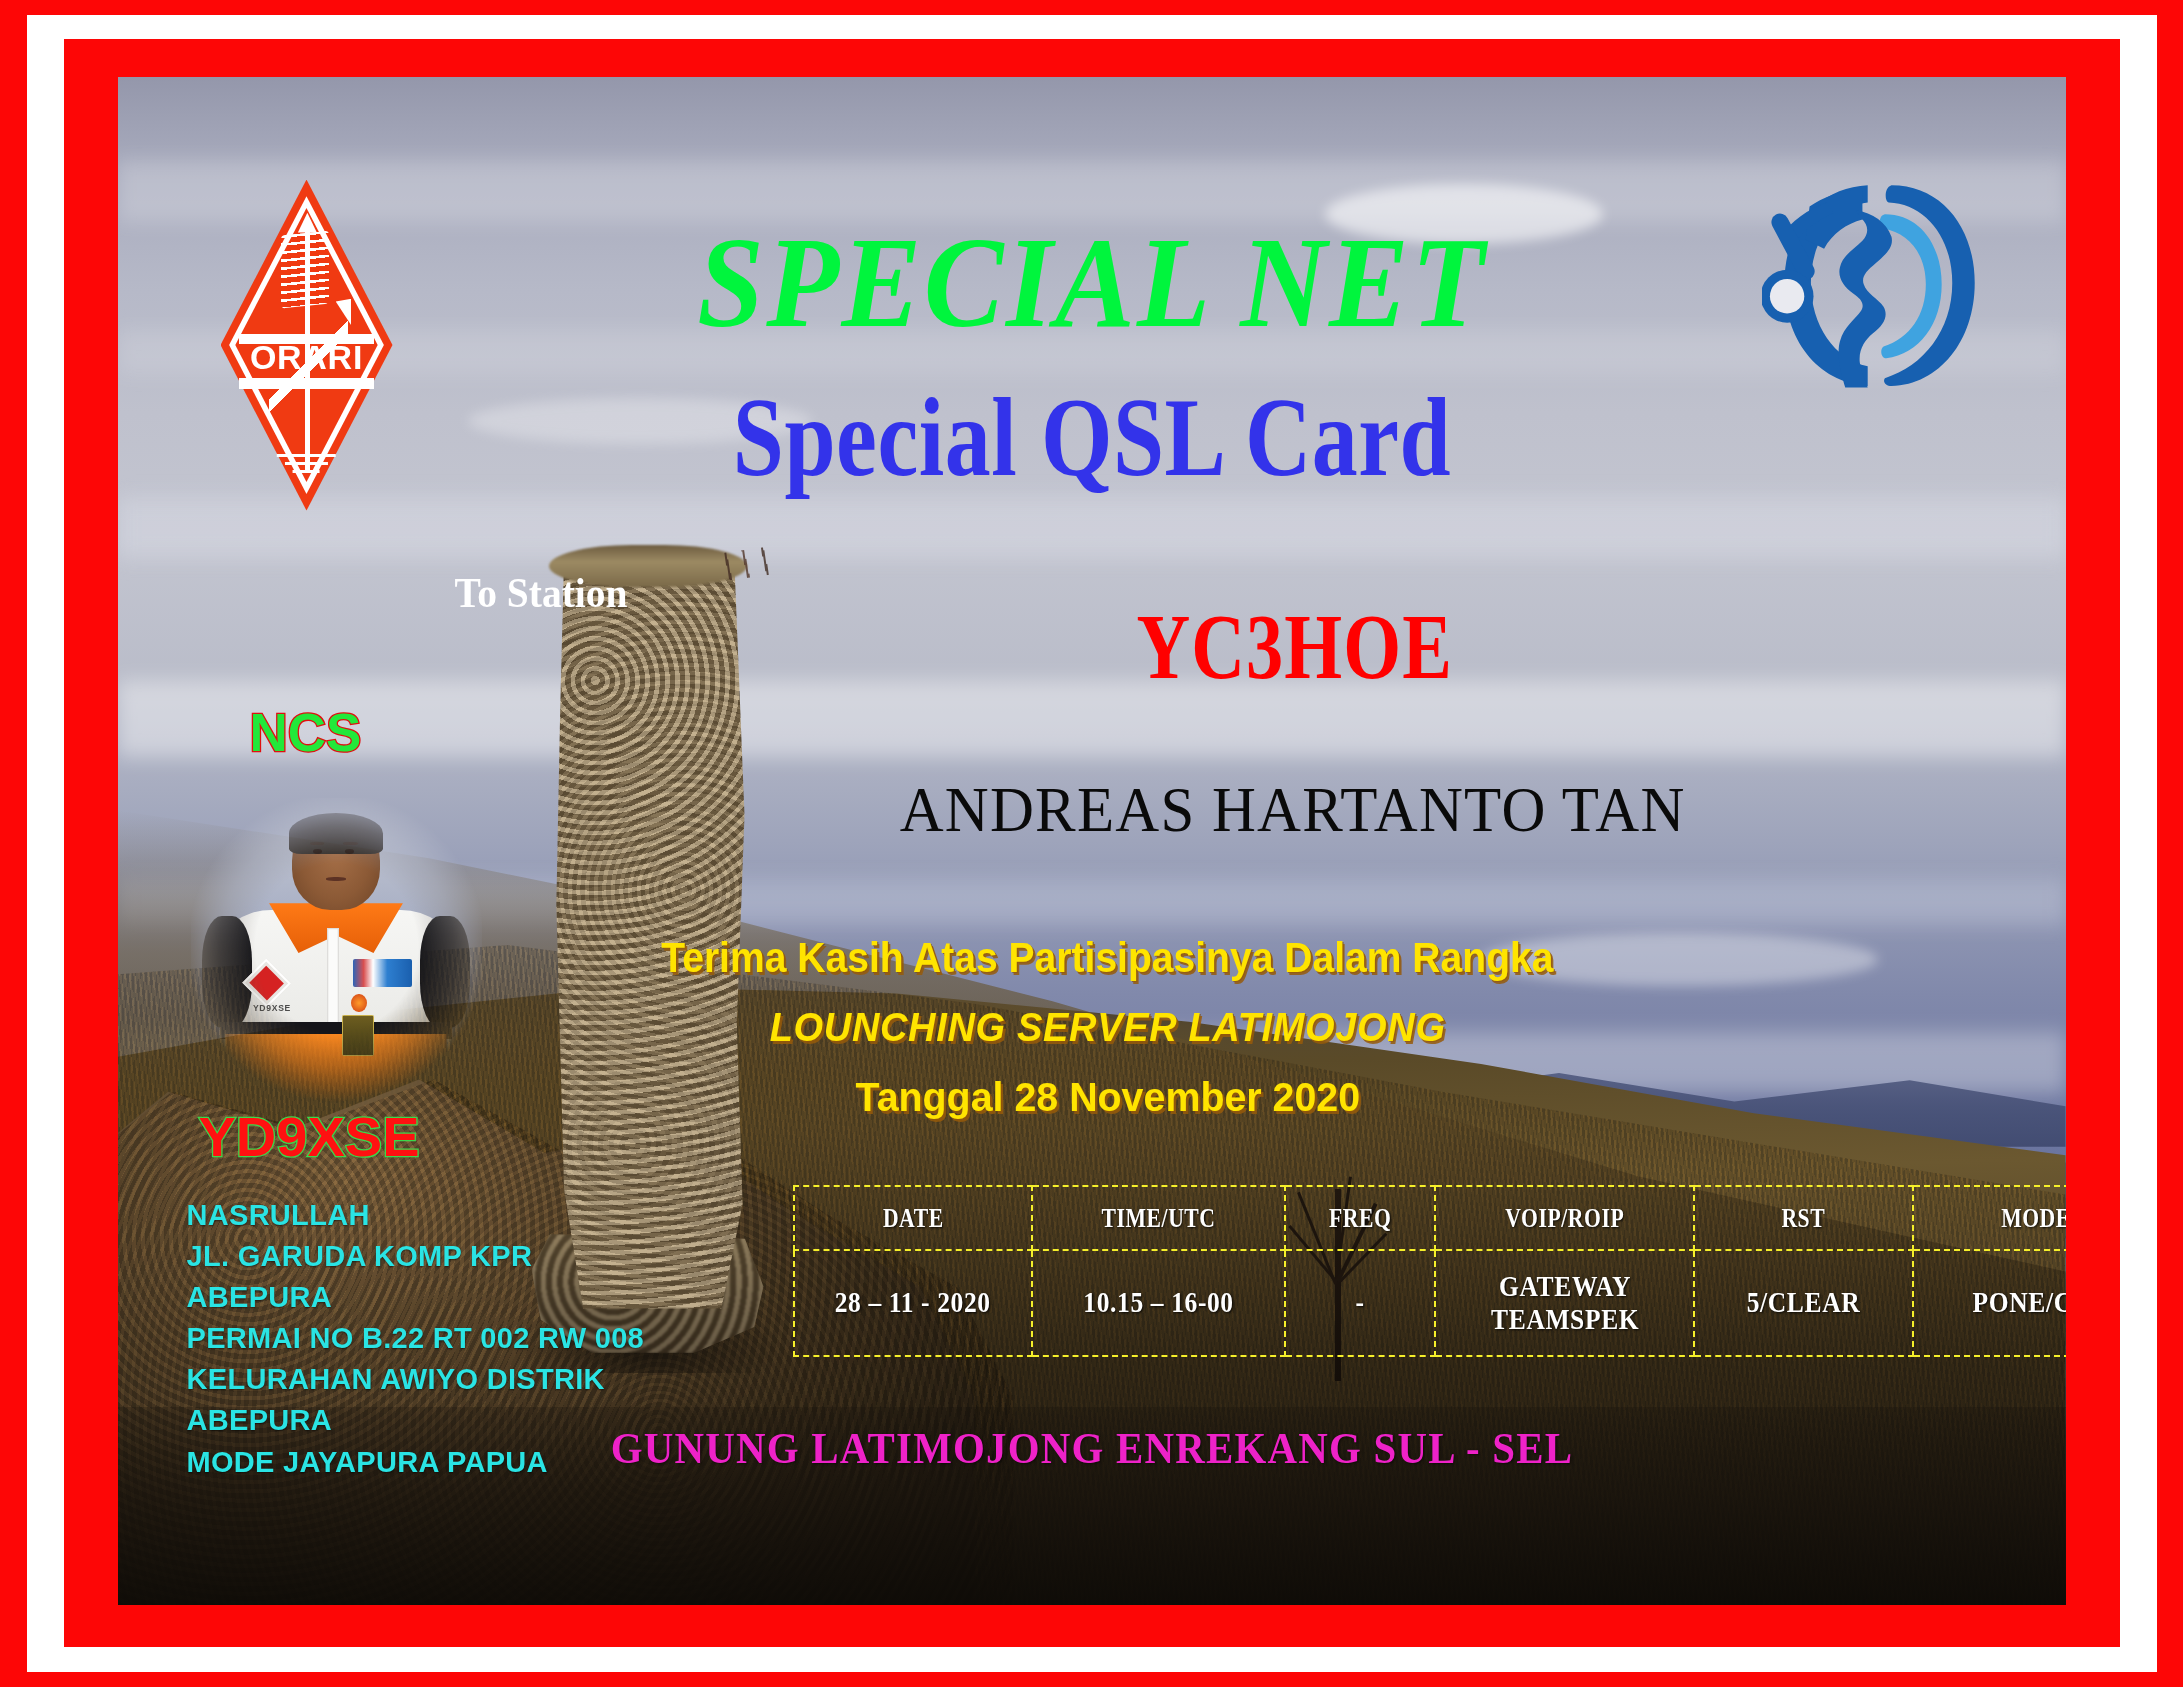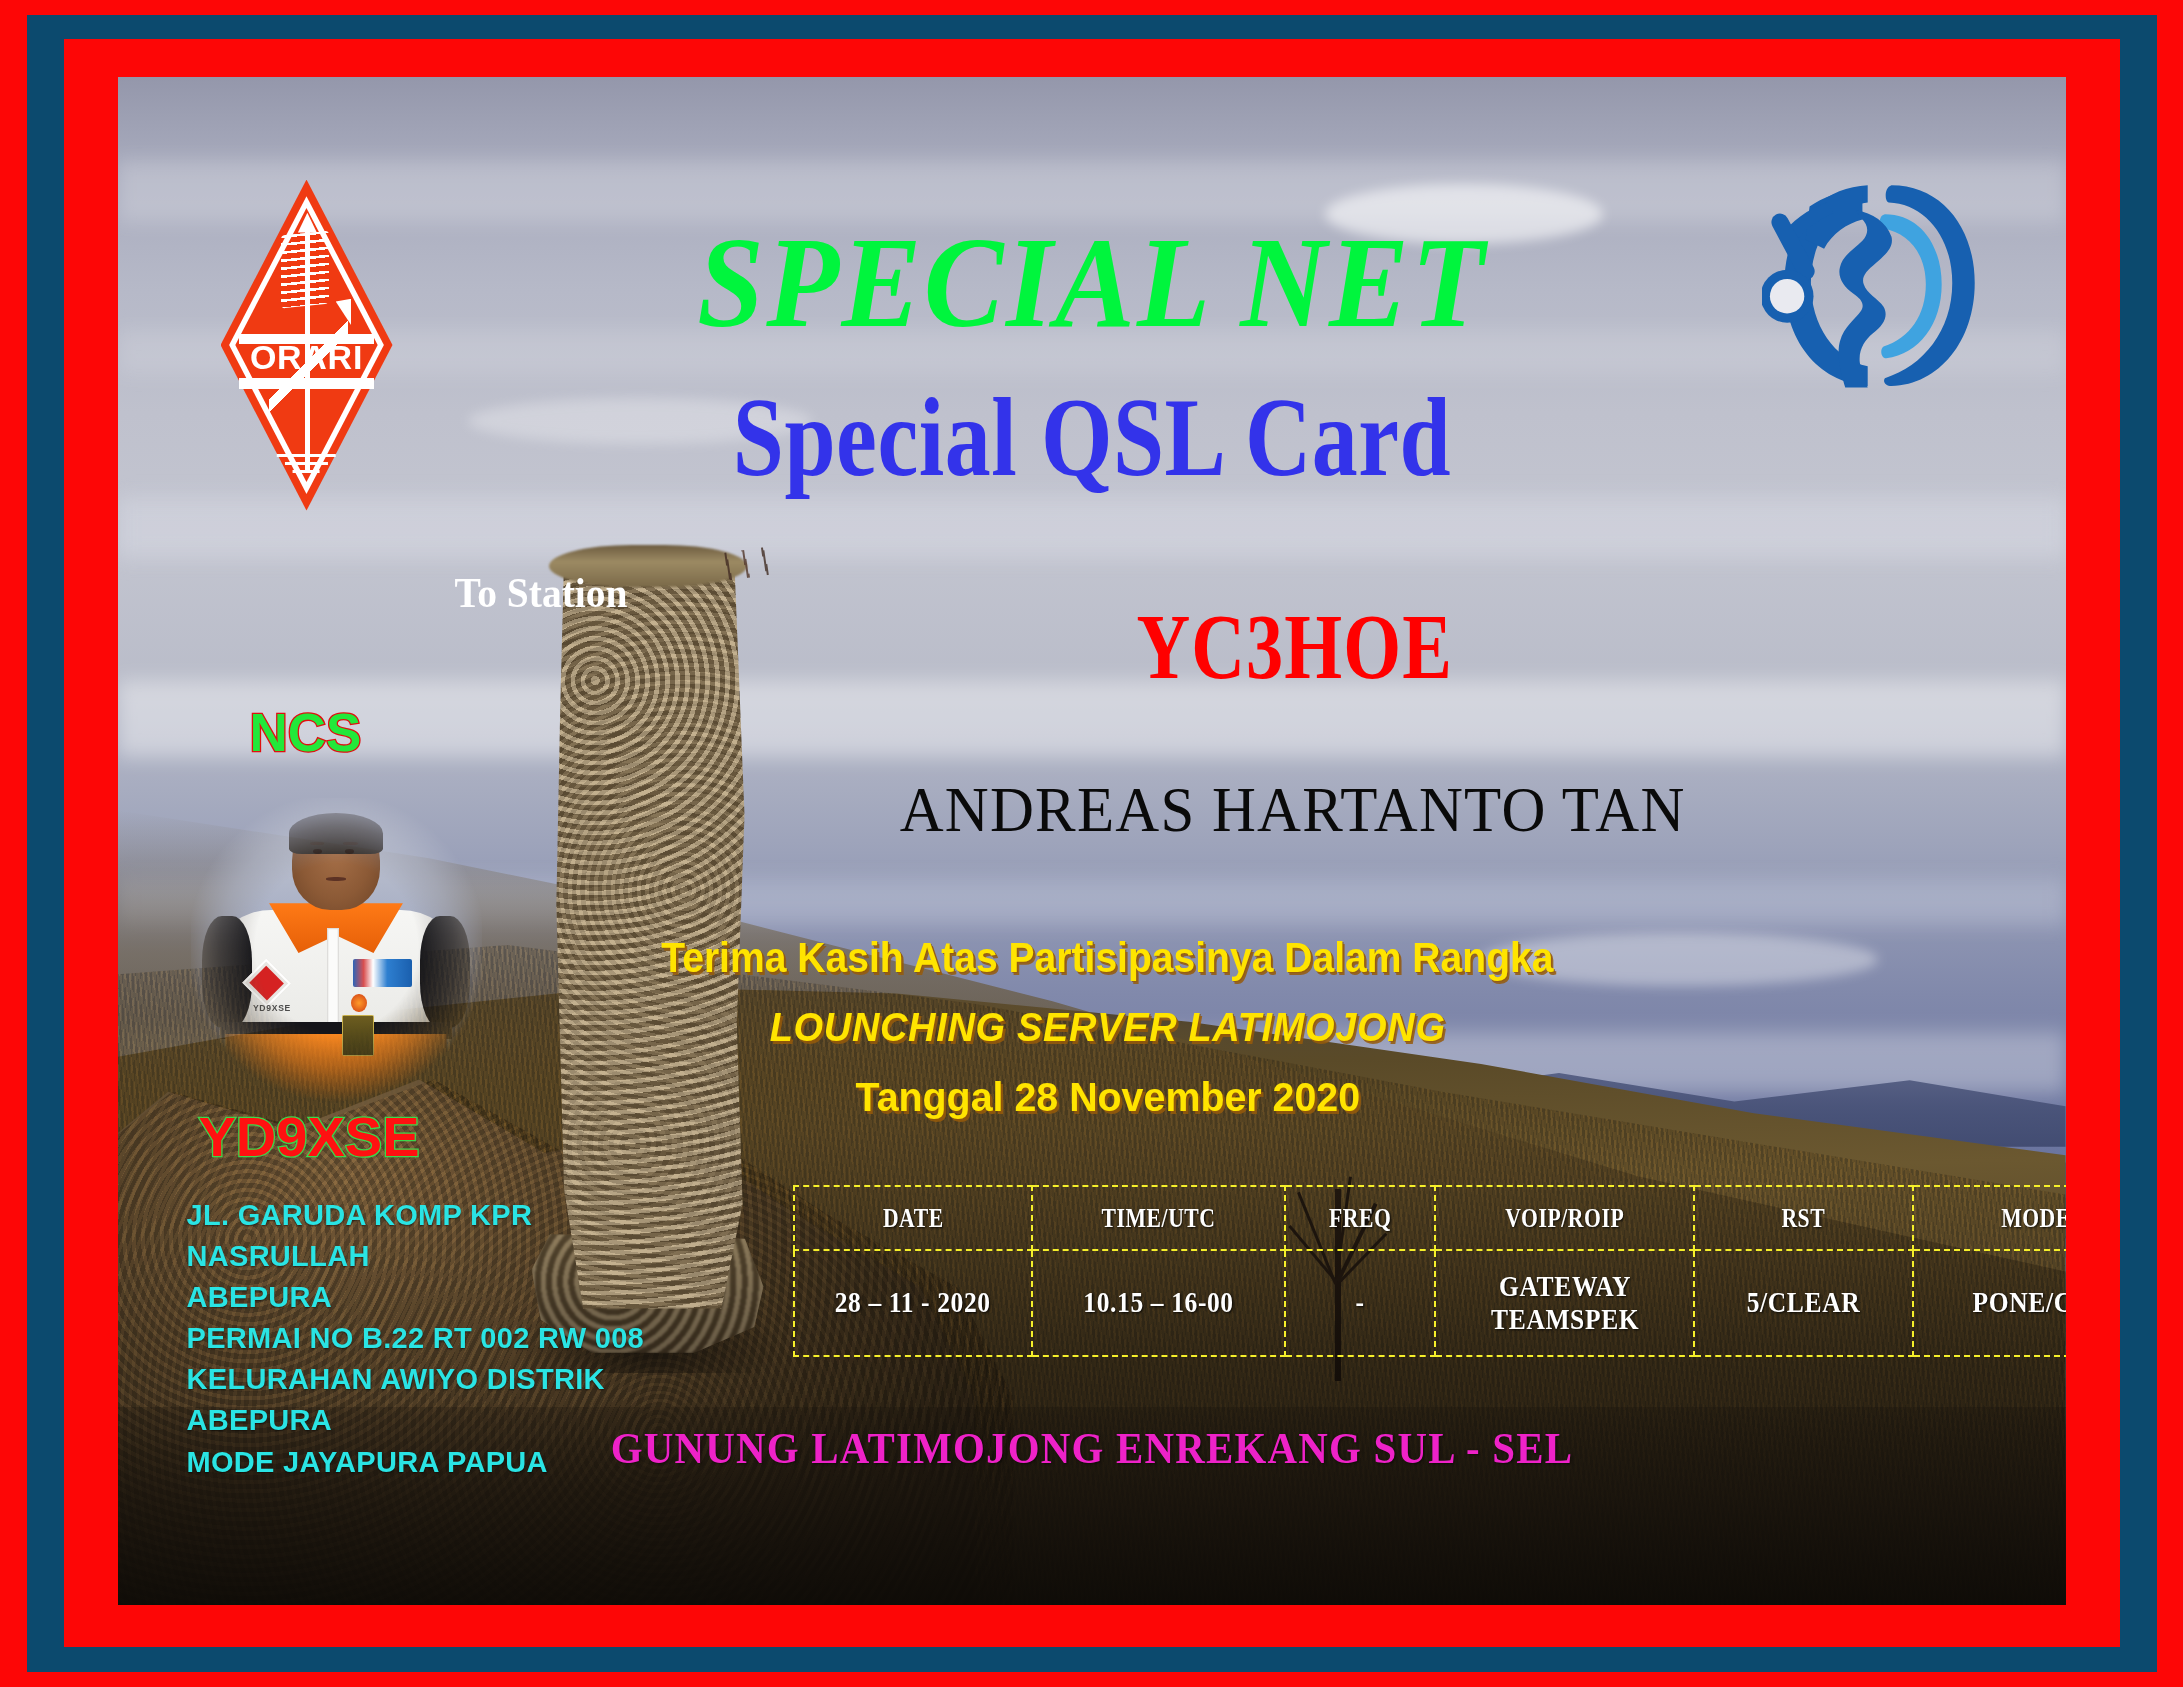--- a/index.html
+++ b/index.html
@@ -7,21 +7,21 @@
   html,body { width:2183px; height:1687px; overflow:hidden; background:#f00; }
   body { font-family:"Liberation Serif", serif; }
 
   
   #card {
     position:relative; width:2183px; height:1687px;
     background:#fd0606;
   }
   #white-gap {
     position:absolute; left:26.5px; top:14.6px; right:26.5px; bottom:14.6px;
-    background:#0c4a6e;
+    background:#ffffff;
   }
   #inner-red {
     position:absolute; left:37px; top:24px; right:37px; bottom:25px;
     background:#fd0606;
   }
   #photo {
     position:absolute; left:54px; top:38px; right:54px; bottom:42px;
     overflow:hidden;
     background:#8b8fa6;
   }
@@ -514,22 +514,22 @@
           <div class="p-head"></div>
           <div class="p-hair"></div>
           <div class="p-brow l"></div>
           <div class="p-brow r"></div>
           <div class="p-eye l"></div>
           <div class="p-eye r"></div>
           <div class="p-mouth"></div>
         </div>
 
         <div id="addr">
+          <div>NASRULLAH</div>
           <div>JL. GARUDA KOMP KPR</div>
-          <div>NASRULLAH</div>
           <div>ABEPURA</div>
           <div>PERMAI NO B.22 RT 002 RW 008</div>
           <div>KELURAHAN AWIYO DISTRIK</div>
           <div>ABEPURA</div>
           <div>MODE JAYAPURA PAPUA</div>
         </div>
 
         <table id="log-table">
           <thead>
             <tr>

